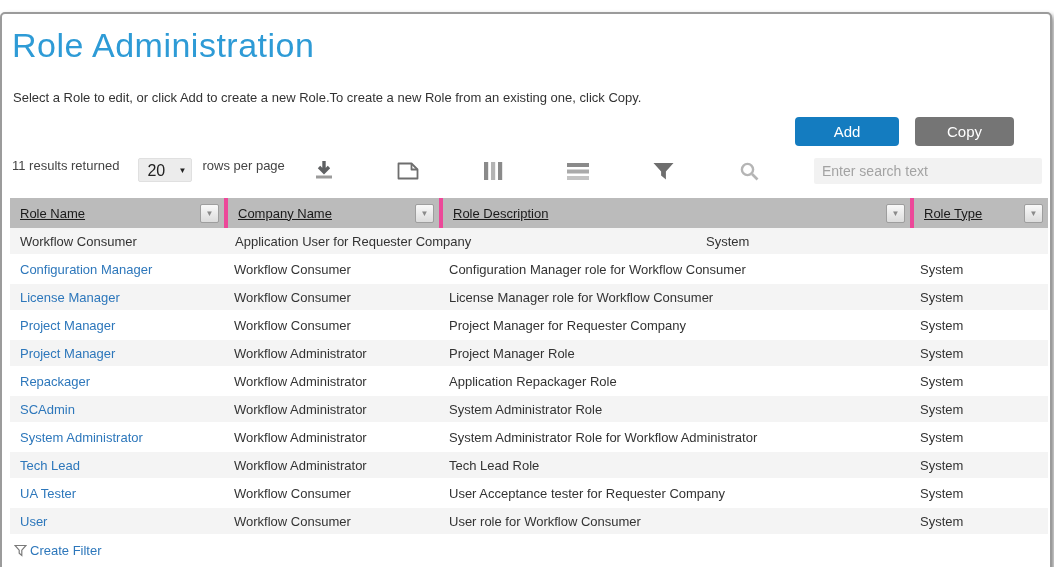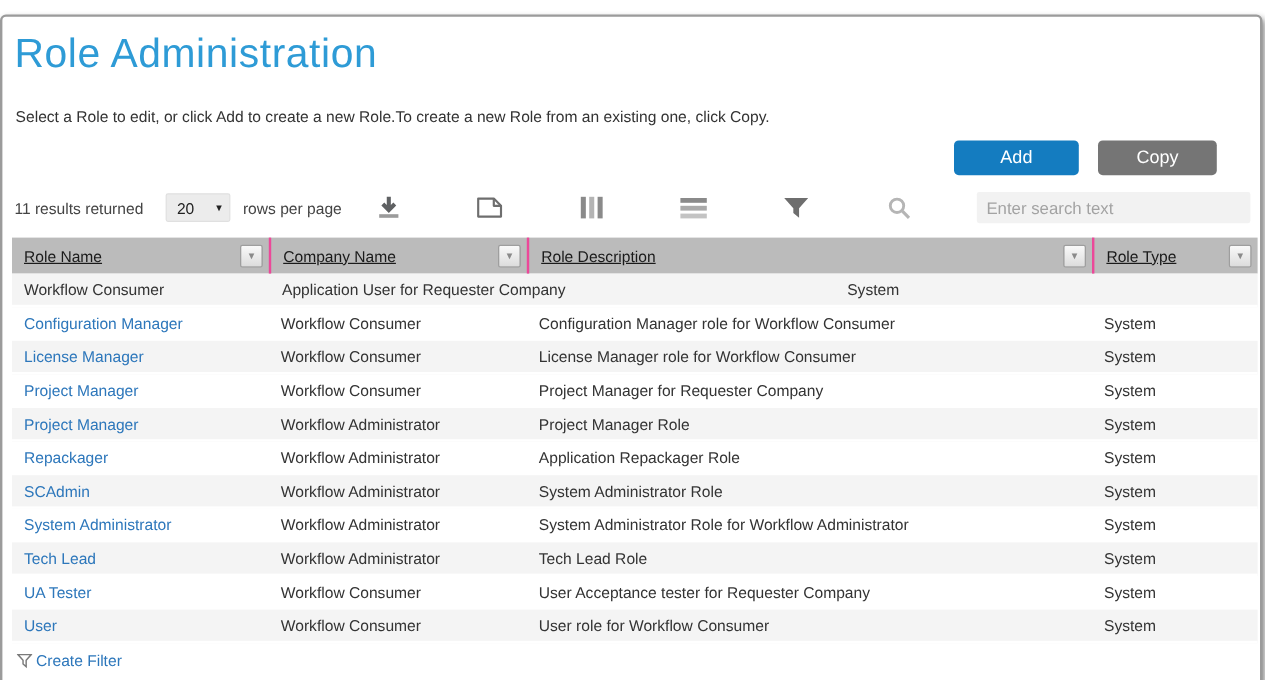--- a/index.html
+++ b/index.html
@@ -7,39 +7,39 @@
   .panel{position:absolute;top:12px;left:0;width:1048px;height:559px;background:#fff;
     border:2px solid #9b9b9b;border-radius:5px;box-shadow:2px 3px 5px rgba(0,0,0,.45);overflow:hidden;}
   .page-title{margin:10px 0 0 10px;font-size:34px;line-height:42px;font-weight:300;
     color:var(--title-blue,#2e9bd6);letter-spacing:.5px;}
   .page-subtitle{margin:24px 0 0 11px;font-size:13px;color:#333;}
   .actions-row{display:flex;justify-content:flex-end;gap:16px;margin:12px 36px 0 0;}
   .btn{height:29px;border:none;border-radius:4px;color:#fff;font-size:15px;
     font-family:"Liberation Sans",sans-serif;cursor:pointer;padding:0;}
   .btn-add{width:104px;background:var(--add-blue,#147cc0);}
   .btn-copy{width:99px;background:var(--copy-gray,#757575);}
-  .toolbar{display:flex;align-items:center;margin:12px 8px 0 10px;height:30px;}
+  .toolbar{display:flex;align-items:flex-start;margin:12px 8px 0 10px;height:30px;}
   .results-text{font-size:13px;color:#444;}
   .select-wrap{position:relative;margin-left:19px;}
   .select-wrap select{appearance:none;-webkit-appearance:none;width:54px;height:24px;
-    background:#ececec;border:1px solid #e0e0e0;border-radius:2px;font-size:13px;color:#222;
+    background:#ececec;border:1px solid #e0e0e0;border-radius:2px;font-size:16px;color:#222;
     padding:0 18px 0 8px;font-family:"Liberation Sans",sans-serif;}
   .select-arrow{position:absolute;right:6px;top:8px;font-size:8px;color:#222;pointer-events:none;}
   .rpp-label{margin-left:10px;font-size:13px;color:#444;}
   .dl-btn{margin-left:27px;background:none;border:none;padding:0;cursor:pointer;line-height:0;}
   .tb-right{margin-left:auto;display:flex;align-items:center;gap:48px;}
   .tb-icon{background:none;border:none;padding:0;margin-left:14px;cursor:pointer;line-height:0;}
   .search-icon{margin-left:16px;line-height:0;}
   .search-input{margin-left:6px;width:212px;height:26px;background:#f2f2f2;border:none;
     border-radius:2px;font-size:14px;color:#444;padding:0 8px;font-family:"Liberation Sans",sans-serif;}
   .search-input::placeholder{color:#a3a3a3;}
   .grid{margin:10px 6px 0 8px;width:1038px;font-size:13px;}
   .grid-header{display:flex;background:var(--header-gray,#bbbbbb);height:30px;}
   .hcell{display:flex;align-items:center;box-sizing:border-box;padding-left:10px;color:#1a1a1a;}
-  .hcell + .hcell{border-left:2px solid #ec4899;}
+  .hcell + .hcell{border-left:4px solid #ec4899;}
   .hcell .hlabel{flex:1;text-decoration:underline;}
   .hdd{width:19px;height:19px;margin-right:5px;border:1px solid #9e9e9e;border-radius:2px;
     background:linear-gradient(#f9f9f9,#dcdcdc);color:#8a8a8a;font-size:8px;line-height:17px;
     text-align:center;padding:0;cursor:pointer;}
   .c1{width:214px;} .c2{width:215px;} .c3{width:471px;} .c4{width:138px;}
   .grid-row{display:flex;height:26px;border-bottom:2px solid #fff;}
   .grid-row:nth-child(odd){background:var(--row-alt,#f4f4f4);}
   .cell{display:flex;align-items:center;box-sizing:border-box;padding-left:10px;color:#333;
     overflow:hidden;white-space:nowrap;}
   .cell a{color:var(--link-blue,#2d77bb);text-decoration:none;}

